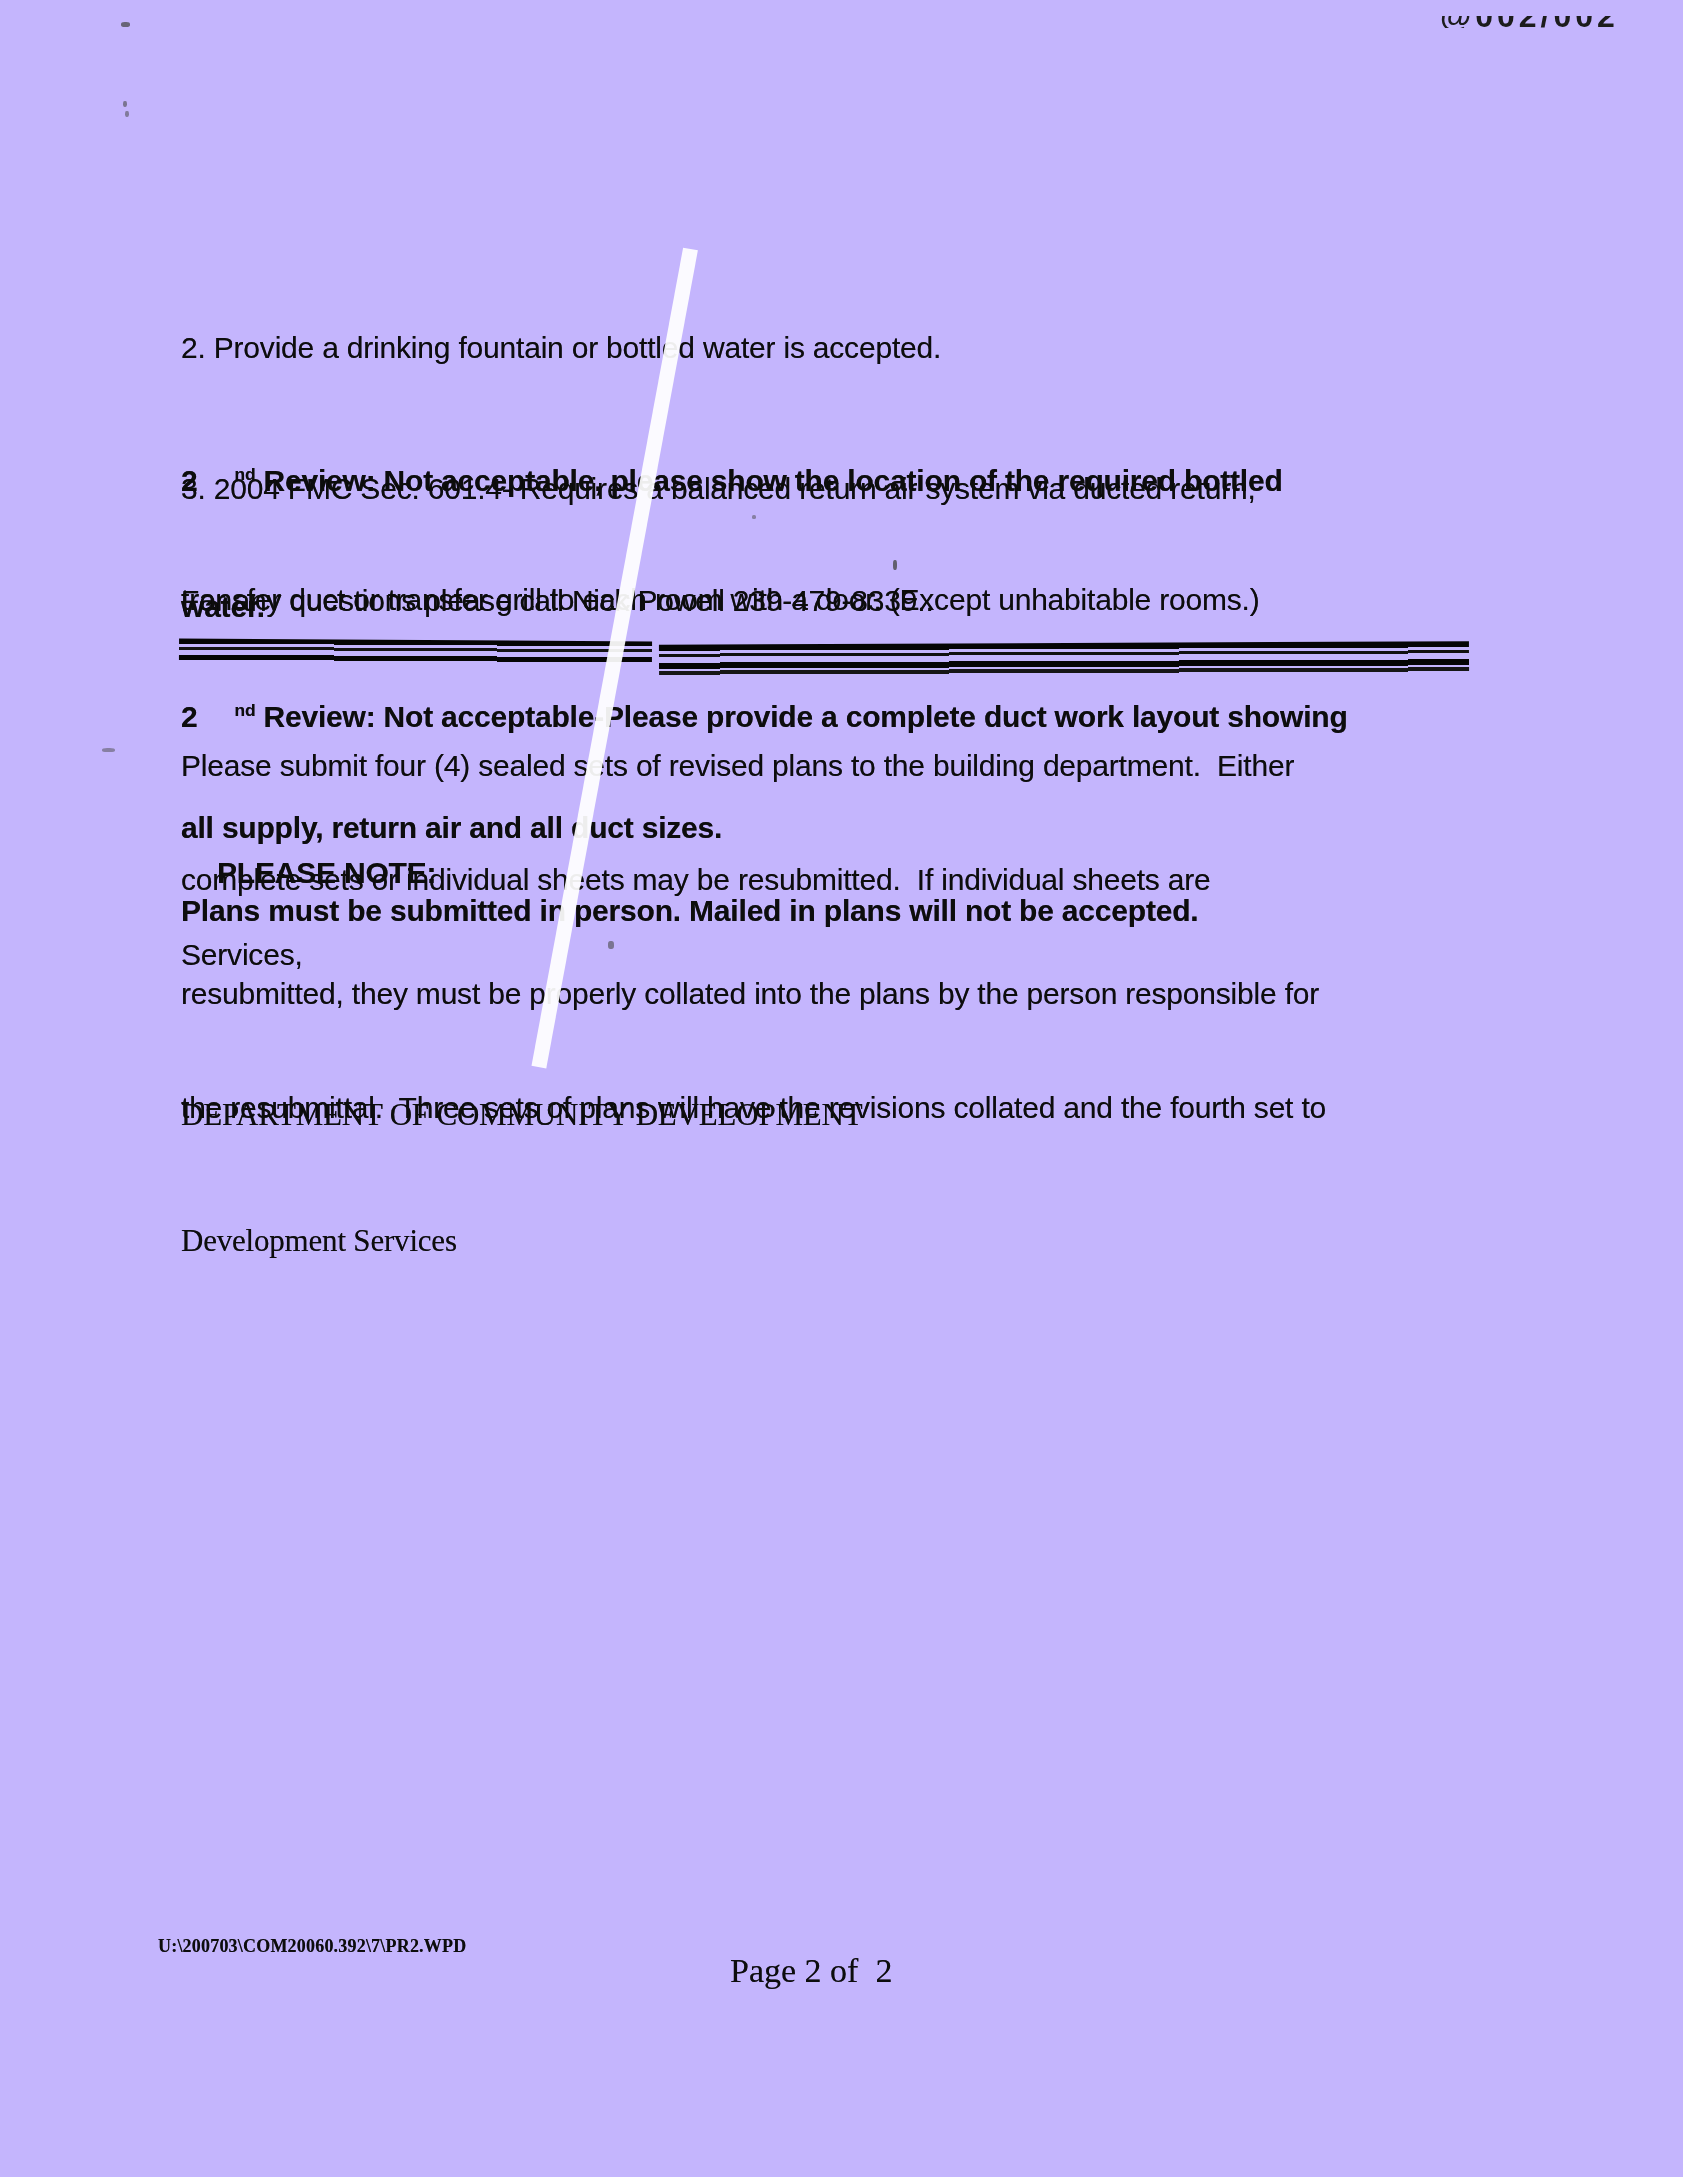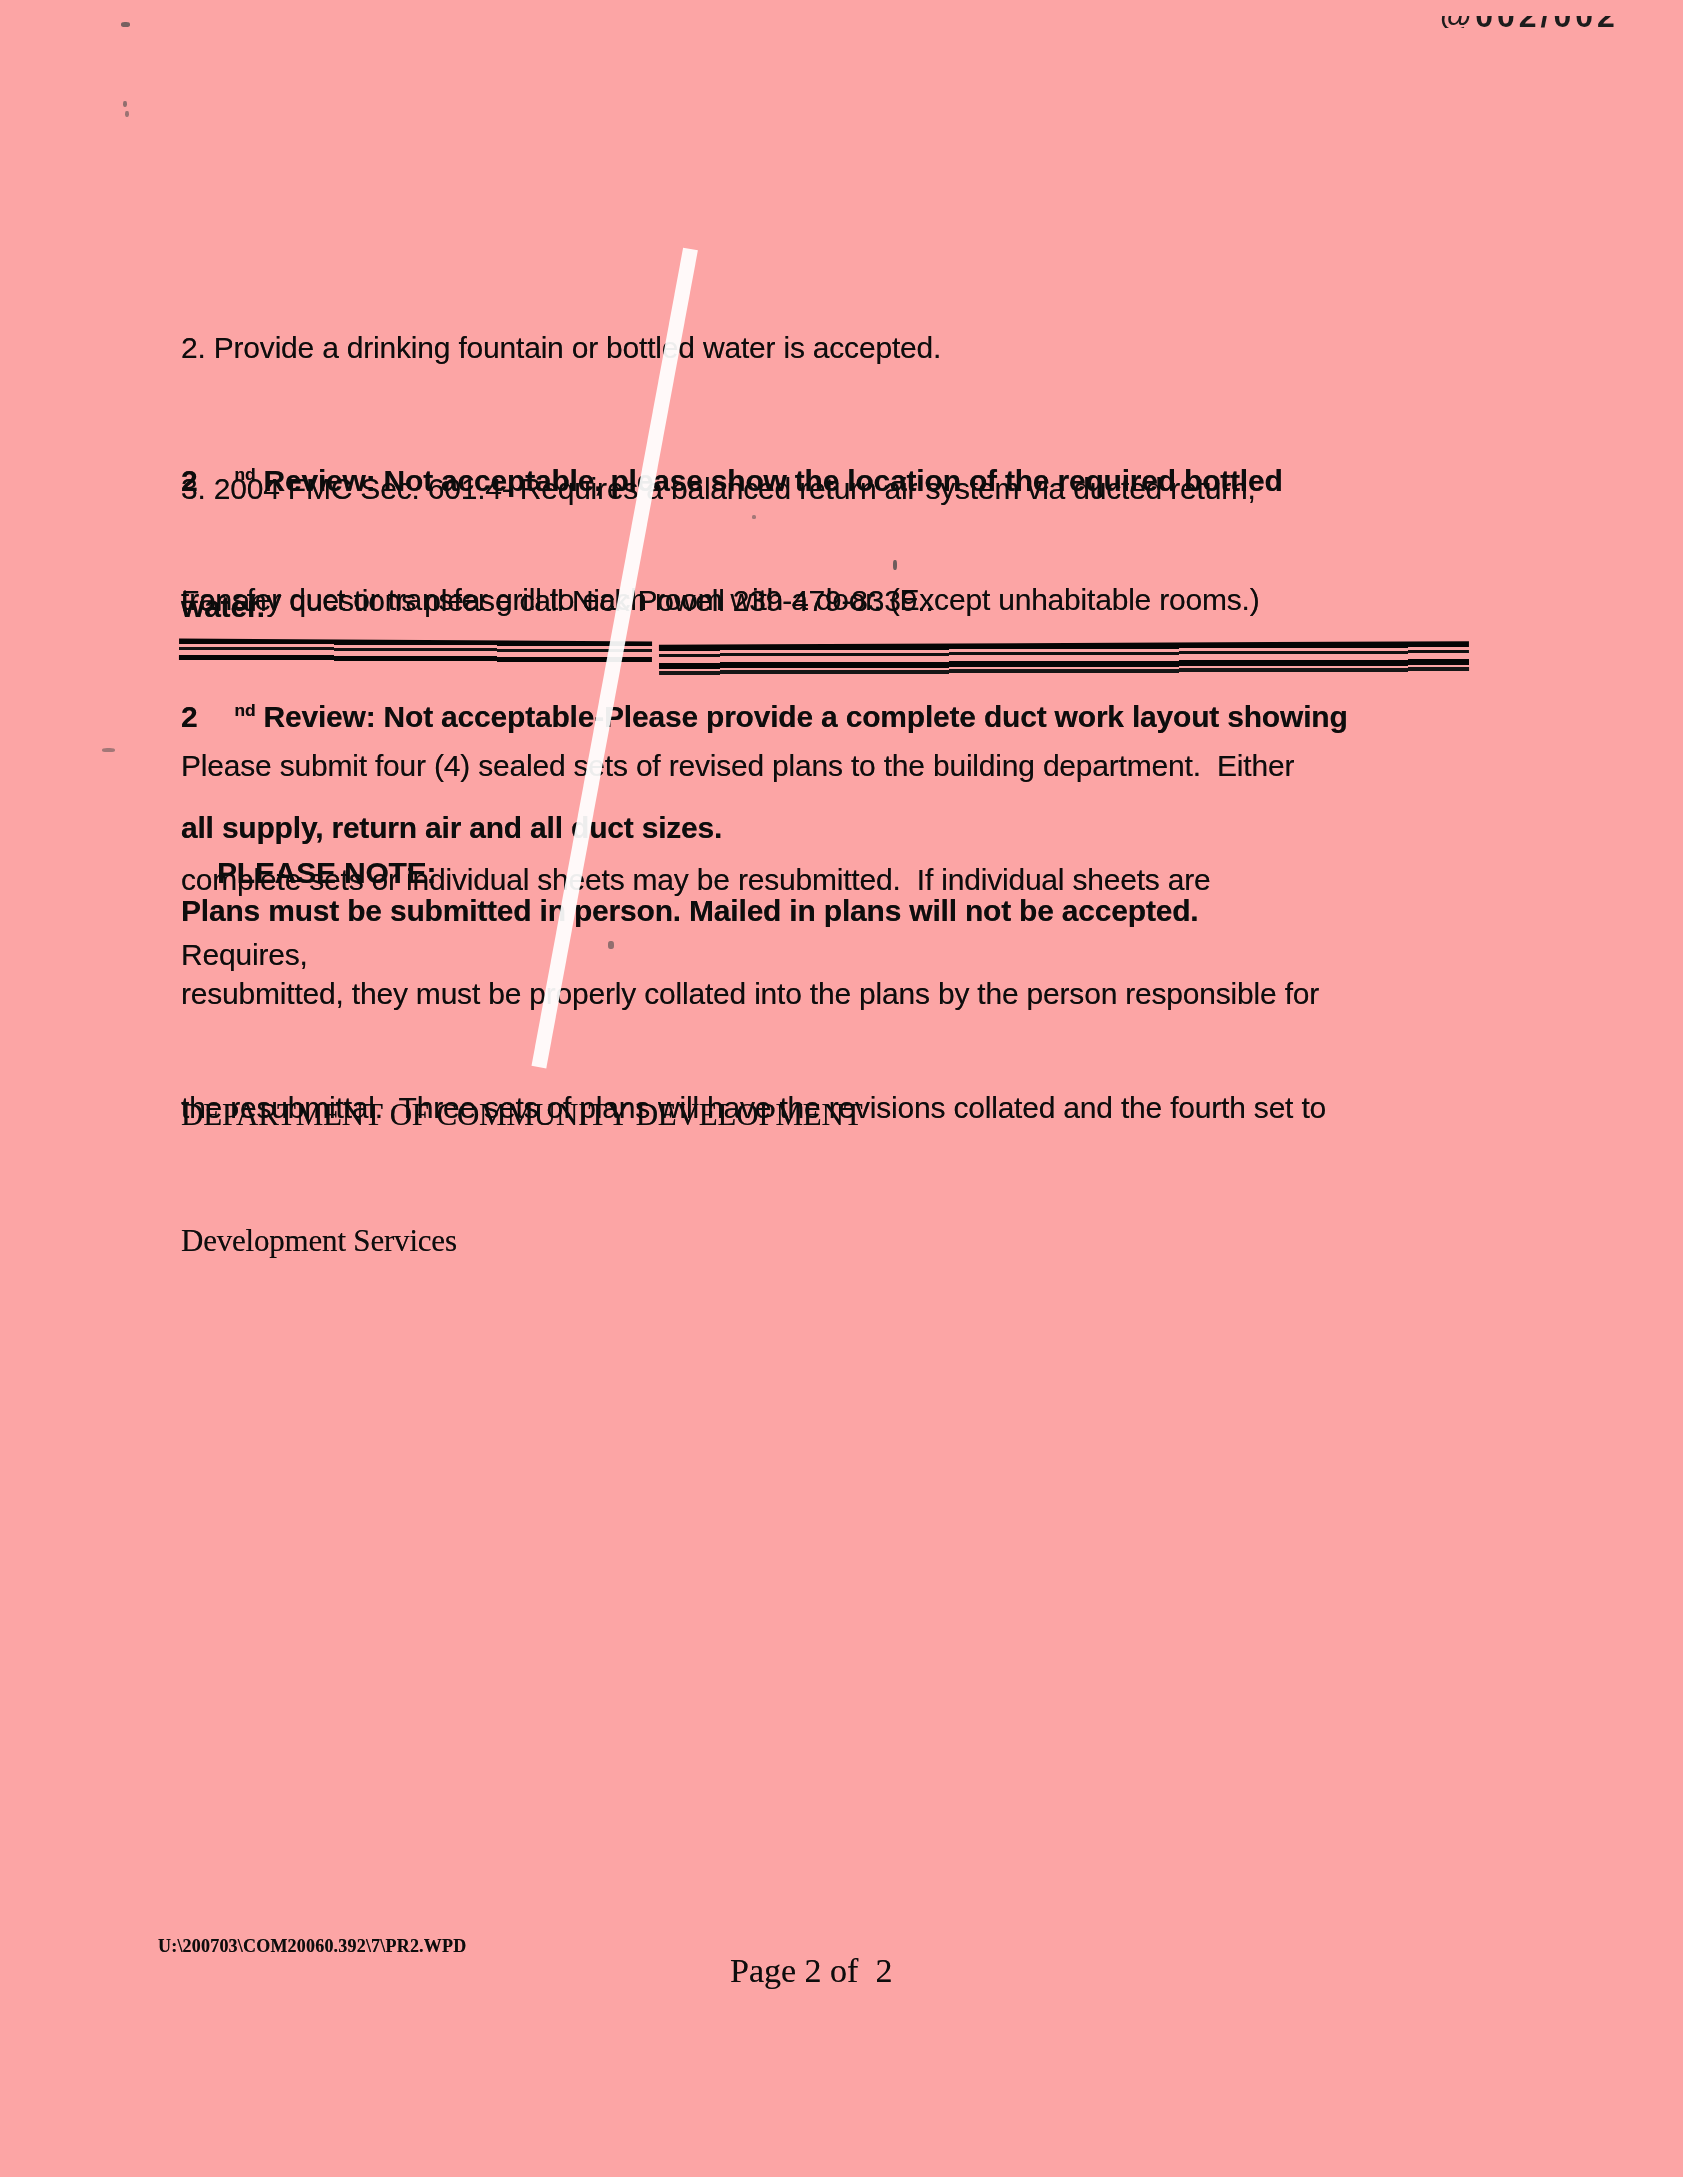--- a/index.html
+++ b/index.html
@@ -1,20 +1,20 @@
 <!DOCTYPE html>
 <html><head>
 <meta charset="utf-8">
 <style>
   html,body { margin:0; padding:0; background:#e8e8e8; }
   .page {
     position:relative;
     width:1683px; height:2177px;
     margin:0 auto;
-    background:#fca5a5;
+    background:#c4b5fd;
     font-family:"Liberation Sans", sans-serif;
     color:#0d0d0d;
     overflow:hidden;
   }
   .txt {
     position:absolute;
     left:181px;
     font-size:30px;
     letter-spacing:-0.2px;
     white-space:pre;
@@ -121,21 +121,21 @@
 
   <div id="paragraph" class="txt">
     <div class="line">Please submit four (4) sealed sets of revised plans to the building department.  Either</div>
     <div class="line">complete sets or individual sheets may be resubmitted.  If individual sheets are</div>
     <div class="line">resubmitted, they must be properly collated into the plans by the person responsible for</div>
     <div class="line">the resubmittal.  Three sets of plans will have the revisions collated and the fourth set to</div>
   </div>
 
   <div id="please-note" class="txt">PLEASE NOTE:</div>
   <div id="plans-note" class="txt">Plans must be submitted in person. Mailed in plans will not be accepted.</div>
-  <div id="closing" class="txt">Requires,</div>
+  <div id="closing" class="txt">Services,</div>
 
   <div id="signature" class="txt">
     <div class="line">DEPARTMENT OF COMMUNITY DEVELOPMENT</div>
     <div class="line">Development Services</div>
   </div>
 
   <div id="footer-path">U:\200703\COM20060.392\7\PR2.WPD</div>
   <div id="footer-page">Page 2 of  2</div>
 
   <div id="scan-streak"></div>

